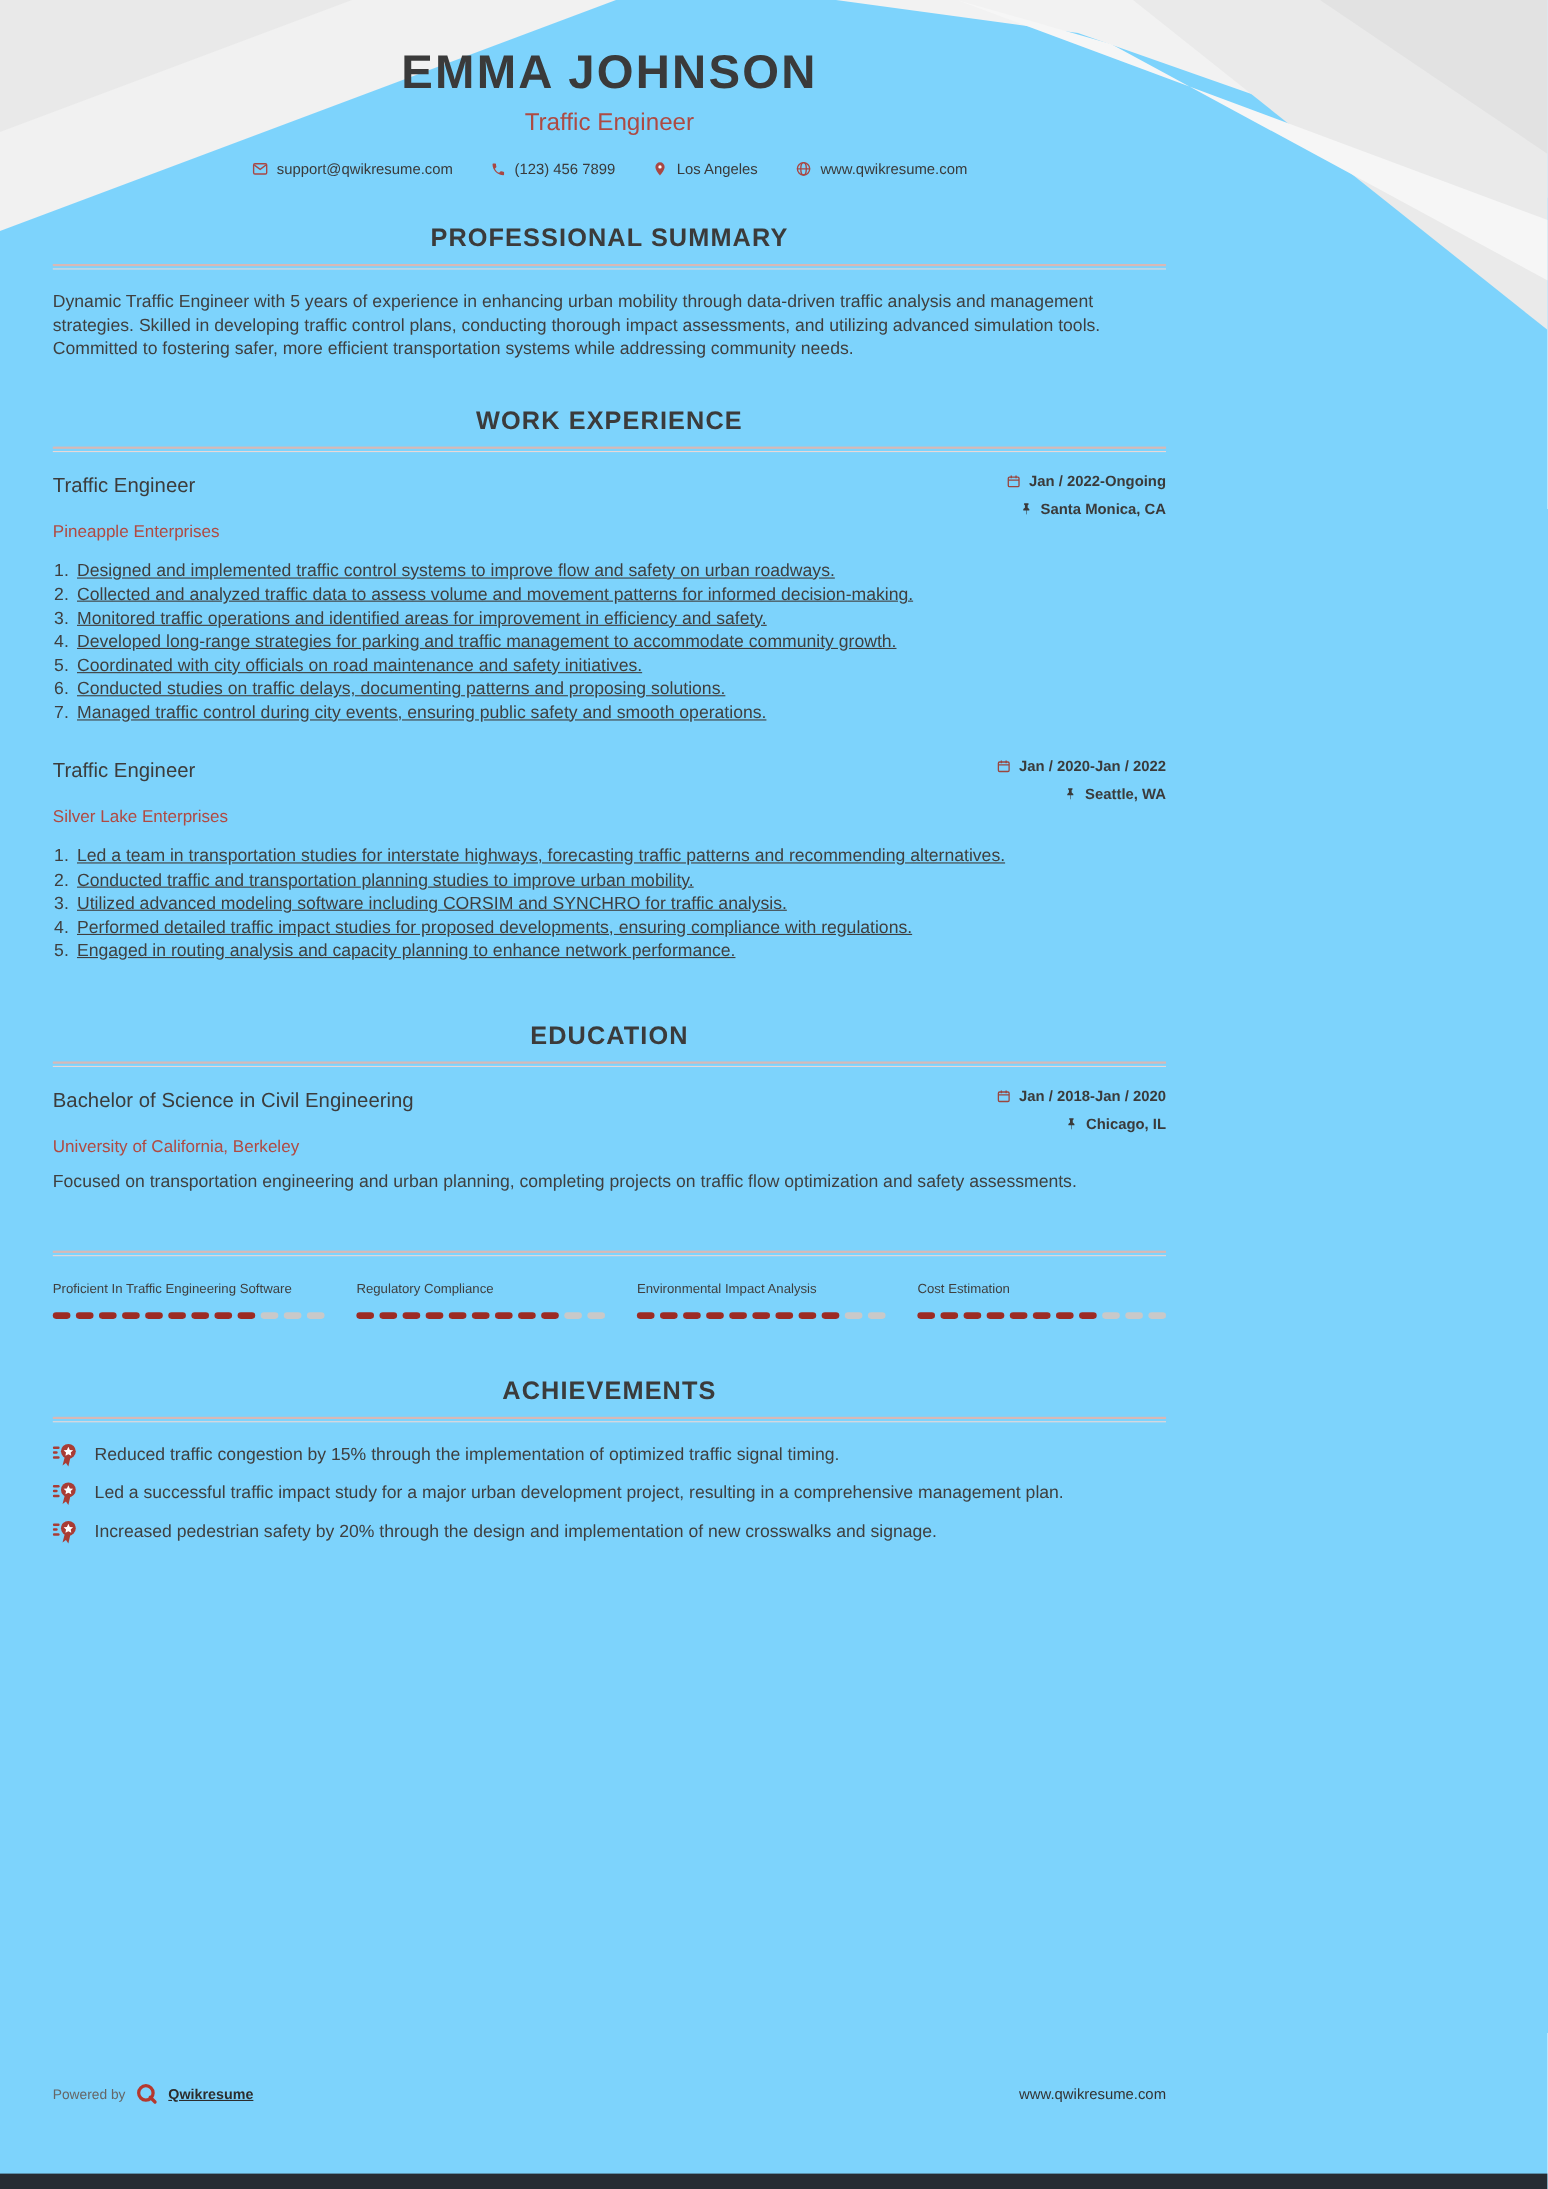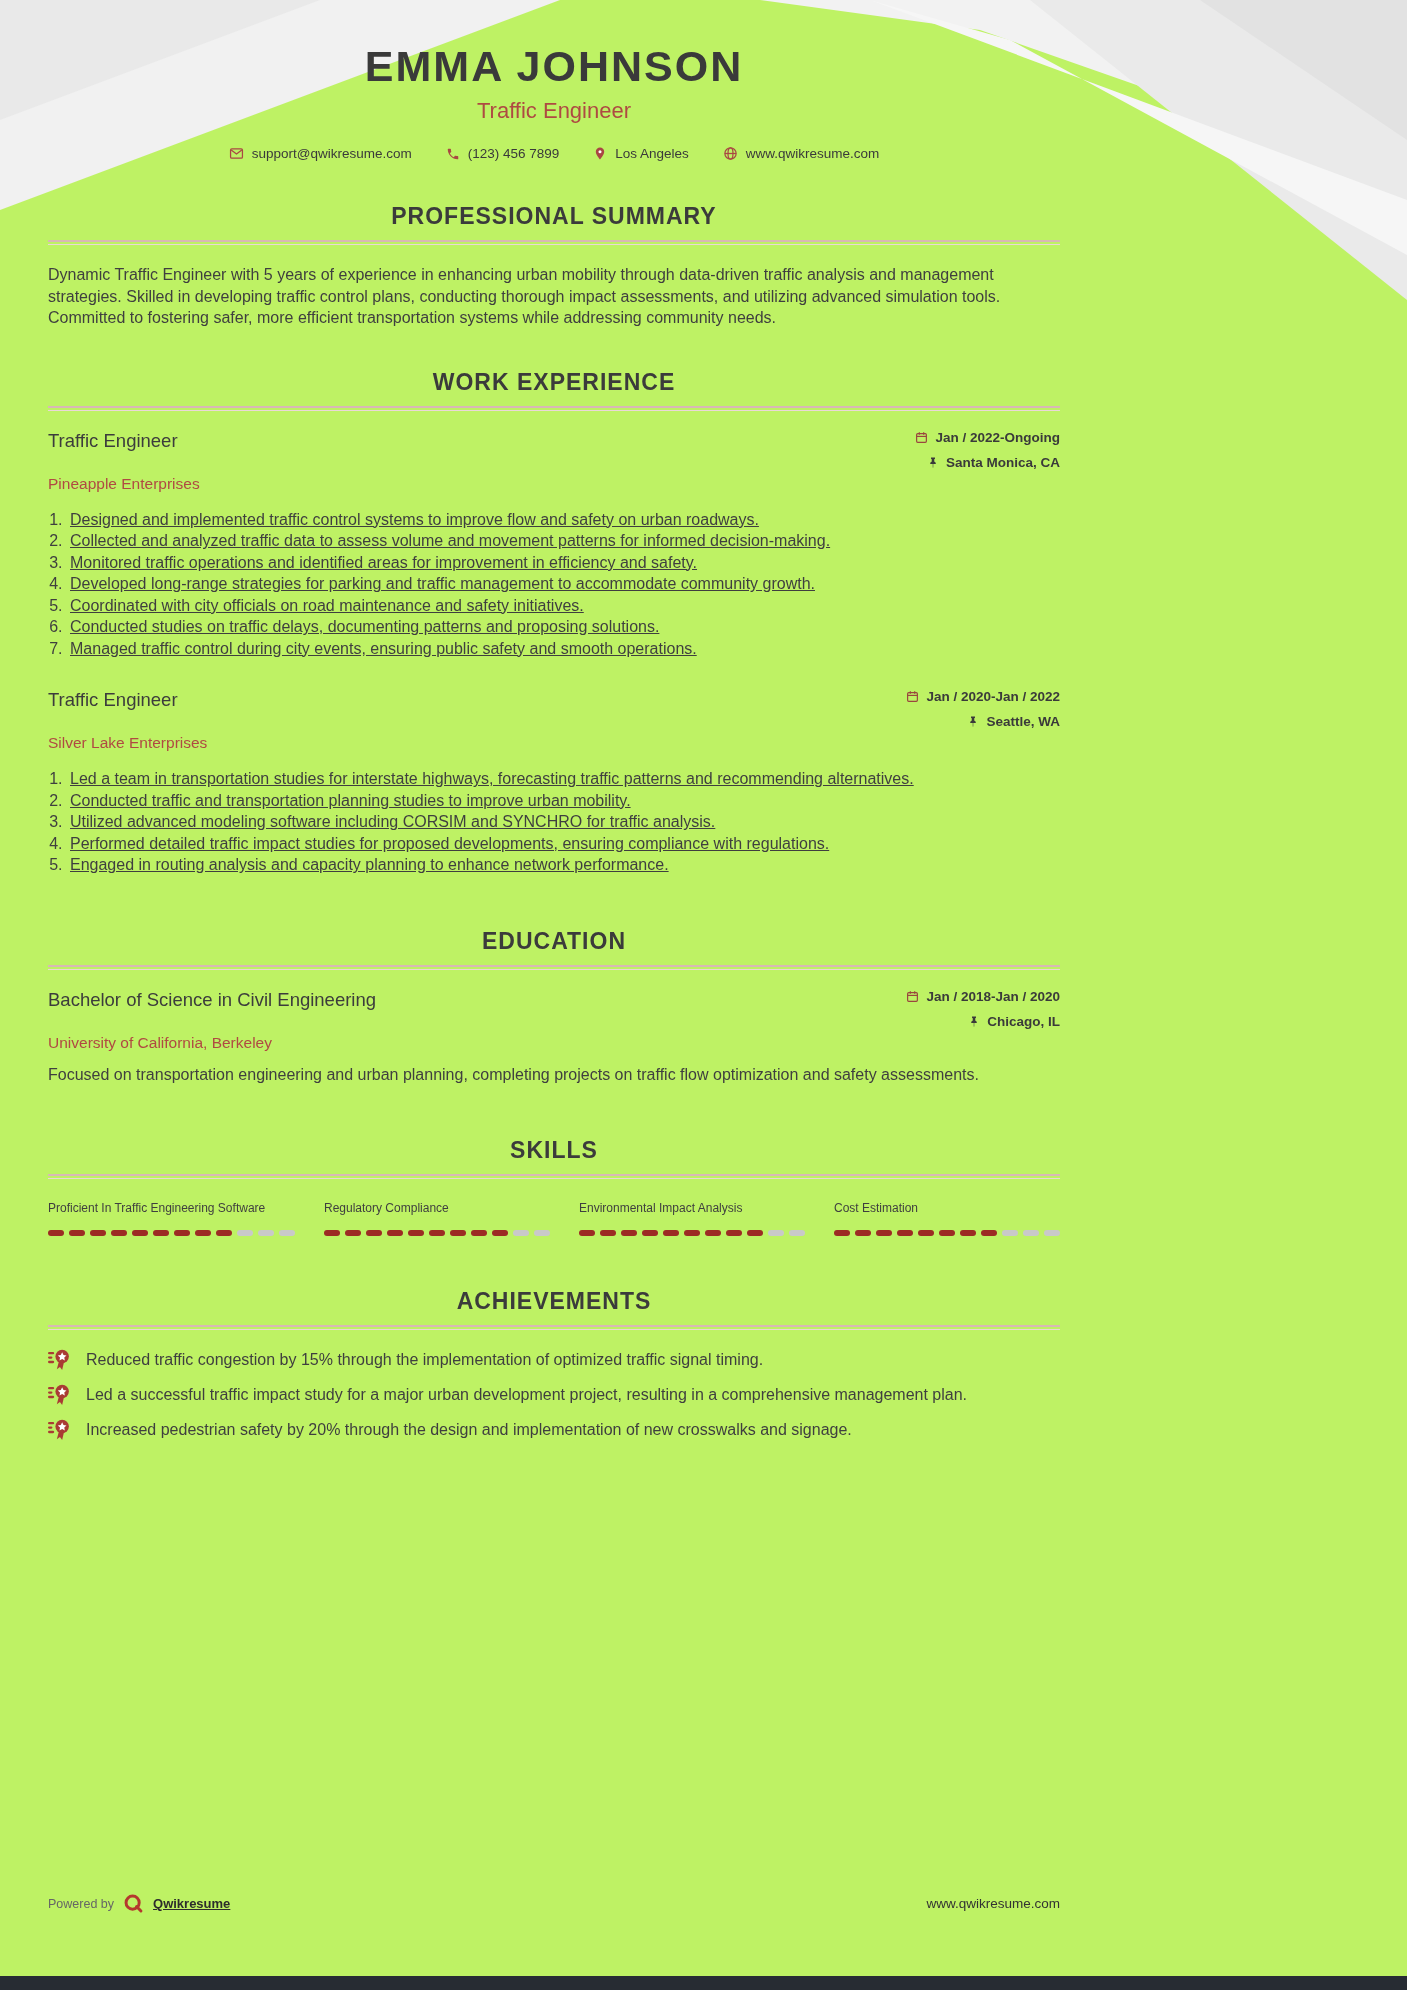--- a/index.html
+++ b/index.html
@@ -1,21 +1,21 @@
 <!DOCTYPE html>
 <html><head>
 <meta charset="utf-8">
 <style>
   html, body { margin: 0; padding: 0; background: #ffffff; }
   .page {
     position: relative;
     width: 1407px;
     height: 1990px;
     margin: 0 auto;
-    background: #bef264;
+    background: #7dd3fc;
     font-family: "Liberation Sans", sans-serif;
     color: #3f3f3f;
     overflow: hidden;
   }
   .top-bg { position: absolute; top: 0; left: 0; width: 1407px; height: 330px; display: block; }
   .content { position: relative; width: 1012px; margin-left: 48px; padding-top: 44px; }
 
   
   .name { margin: 0; text-align: center; font-size: 43px; font-weight: bold; letter-spacing: 2px; color: #3a3a3a; line-height: 1.05; }
   .cand-title { margin-top: 9px; text-align: center; font-size: 22px; color: #ae4a42; font-weight: normal; }
@@ -224,21 +224,20 @@
                 </svg>
               <span>Chicago, IL</span>
             </div>
           </div>
         </div>
         <p class="body-text edu-text">Focused on transportation engineering and urban planning, completing projects on traffic flow optimization and safety assessments.</p>
       </div>
     </section>
 
     <section class="wide-gap">
-      <h2 class="sec-h">SKILLS</h2>
       <div class="rule"></div>
       <div class="skills-grid">
 
       <div class="skill">
             <div class="skill-label">Proficient In Traffic Engineering Software</div>
             <div class="skill-bar">
               <span class="dash dash-filled"></span>
               <span class="dash dash-filled"></span>
               <span class="dash dash-filled"></span>
               <span class="dash dash-filled"></span>

